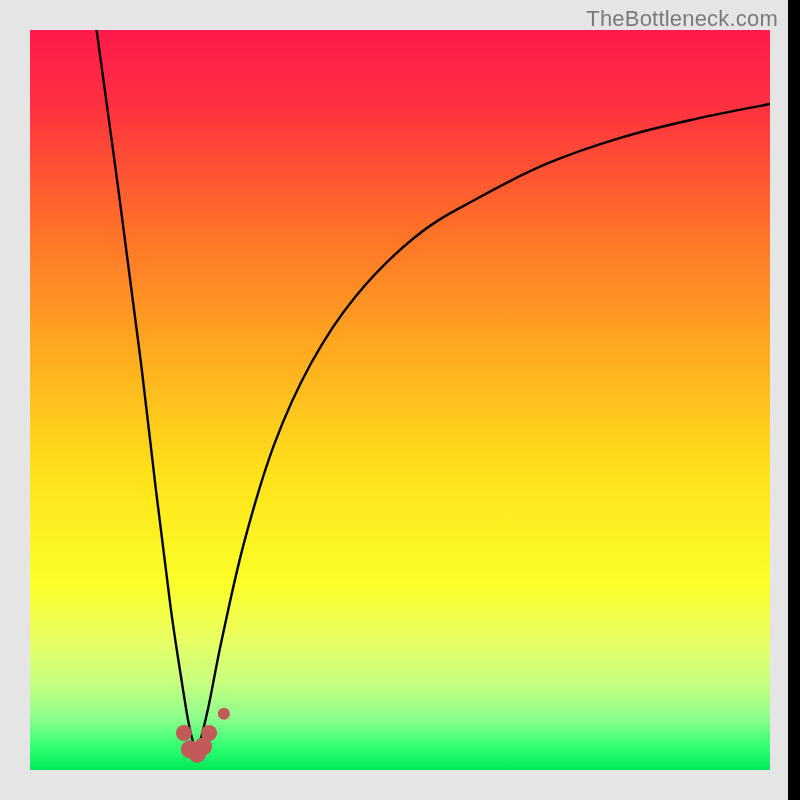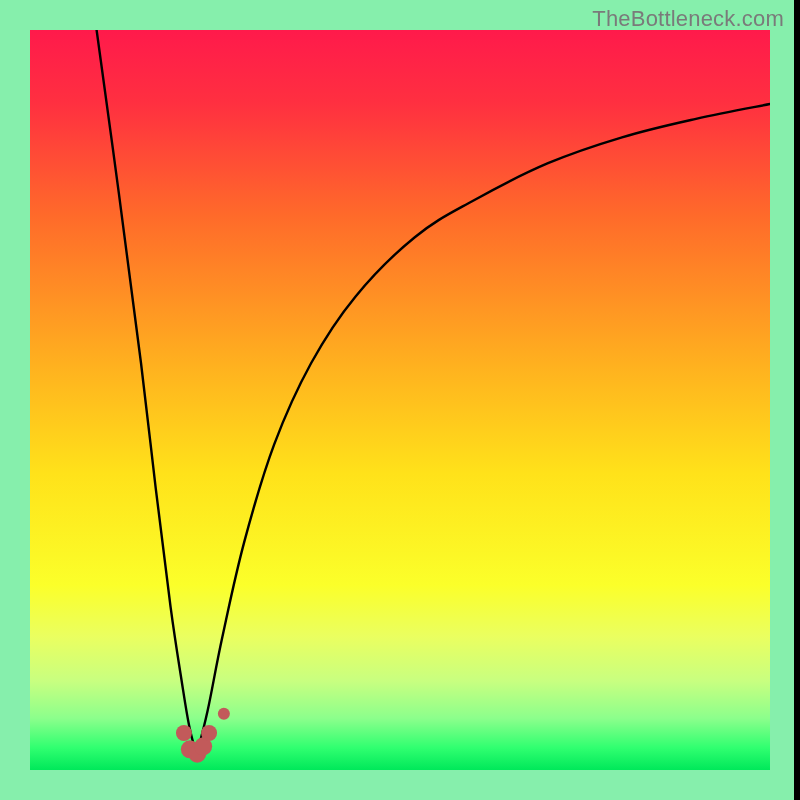--- a/index.html
+++ b/index.html
@@ -8,22 +8,21 @@
     width: 800px;
     height: 800px;
     overflow: hidden;
     background: #000;
     font-family: Arial, Helvetica, sans-serif;
   }
   .stage {
     position: relative;
     width: 788px;
     height: 800px;
-    background: #86efac;
-    padding-left: 6px;
+    background: #e5e5e5;
   }
   .plot-box {
     position: absolute;
     left: 30px;
     top: 30px;
     width: 740px;
     height: 740px;
     overflow: hidden;
   }
   .gradient-bg {

